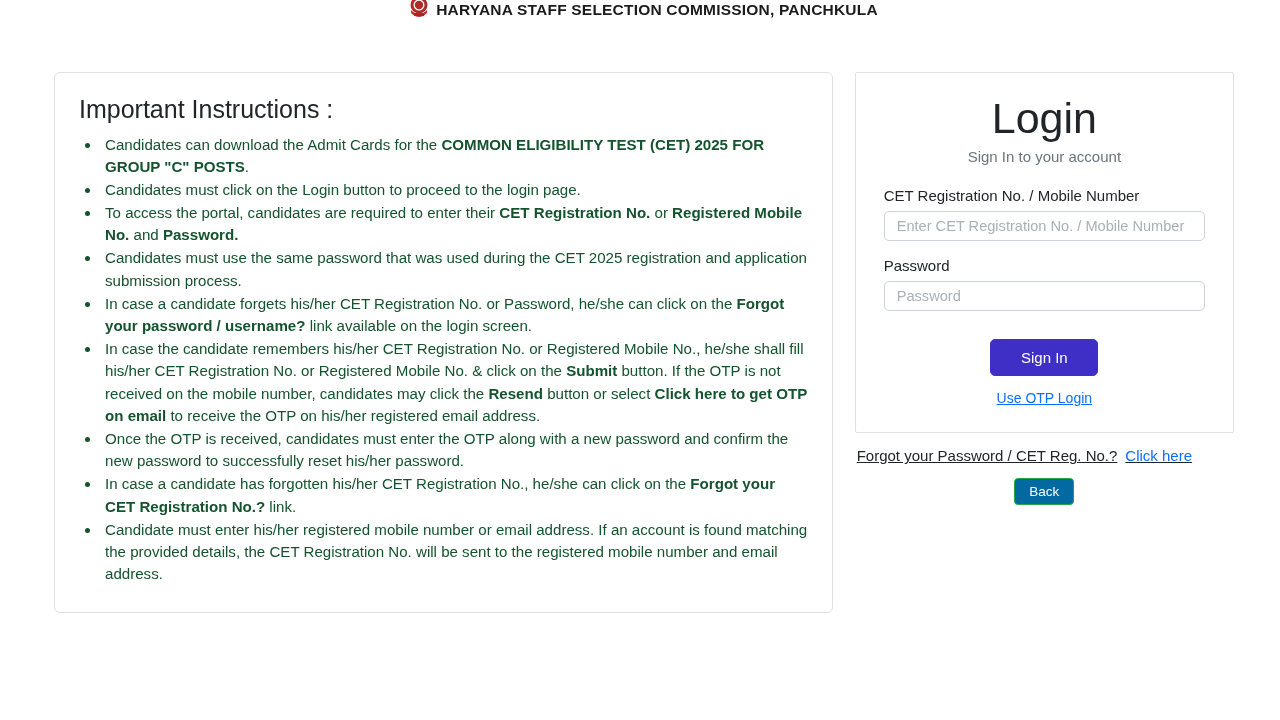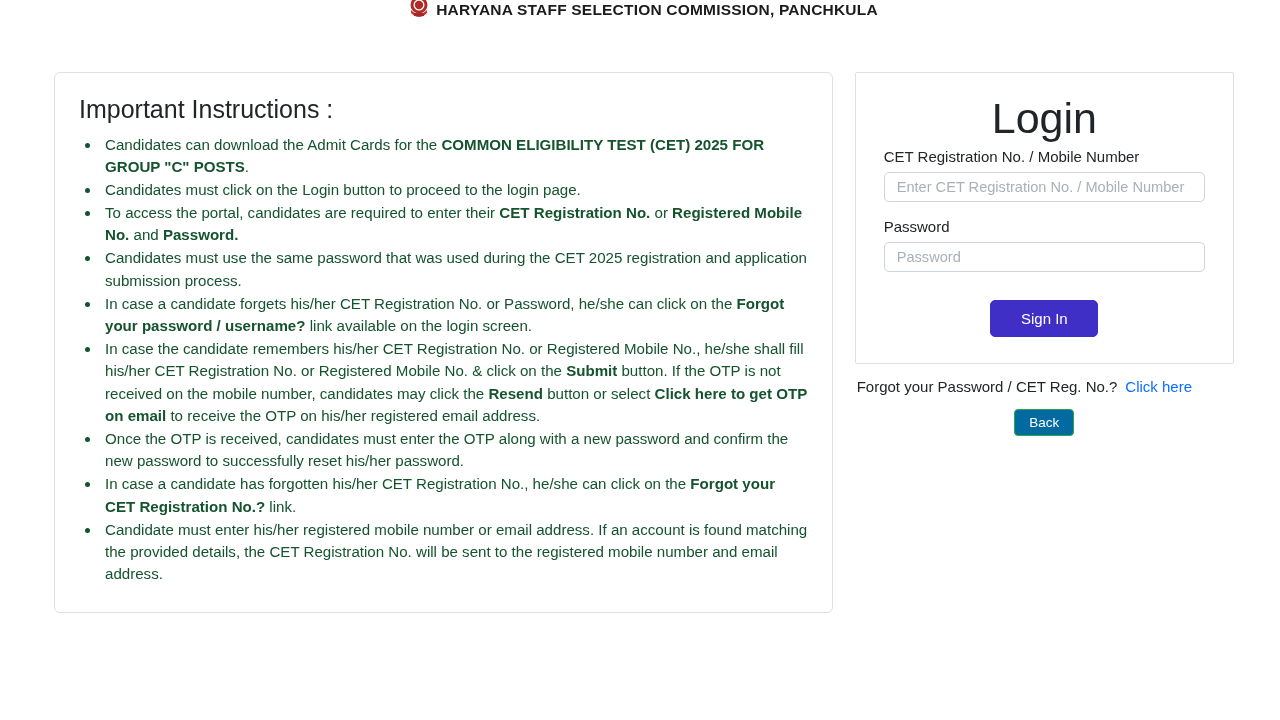--- a/index.html
+++ b/index.html
@@ -145,20 +145,21 @@
     color: #0d6efd;
     text-decoration: underline;
     cursor: pointer;
   }
   .forgot-row {
     margin-top: 14px;
     font-size: 15px;
     color: #212529;
     text-align: left;
     padding-left: 2px;
+    text-decoration: underline;
   }
   .forgot-row a {
     color: #0d6efd;
     text-decoration: none;
     margin-left: 8px;
     cursor: pointer;
   }
   .back-btn {
     display: block;
     margin: 14px auto 0 auto;
@@ -203,29 +204,31 @@
           <li><span>In case the candidate remembers his/her CET Registration No. or Registered Mobile No., he/she shall fill his/her CET Registration No. or Registered Mobile No. &amp; click on the </span><b>Submit</b><span> button. If the OTP is not received on the mobile number, candidates may click the </span><b>Resend</b><span> button or select </span><b>Click here to get OTP on email</b><span> to receive the OTP on his/her registered email address.</span></li>
           <li><span>Once the OTP is received, candidates must enter the OTP along with a new password and confirm the new password to successfully reset his/her password.</span></li>
           <li><span>In case a candidate has forgotten his/her CET Registration No., he/she can click on the </span><b>Forgot your CET Registration No.?</b><span> link.</span></li>
           <li><span>Candidate must enter his/her registered mobile number or email address. If an account is found matching the provided details, the CET Registration No. will be sent to the registered mobile number and email address.</span></li>
         </ul>
     </div>
 
     <div class="login-col">
       <div class="login-card">
         <div class="login-title">Login</div>
+        <div class="login-sub">Sign In to your account</div>
 
         <label class="field-label">CET Registration No. / Mobile Number</label>
         <input class="field-input" type="text" placeholder="Enter CET Registration No. / Mobile Number" style="">
 
         <label class="field-label">Password</label>
         <input class="field-input" type="password" placeholder="Password" style="">
 
         <button class="signin-btn">Sign In</button>
 
+        <a class="otp-link">Use OTP Login</a>
       </div>
 
       <div class="forgot-row">
         <span>Forgot your Password / CET Reg. No.?</span><a>Click here</a>
       </div>
 
       <button class="back-btn">Back</button>
     </div>
 
   </div>

